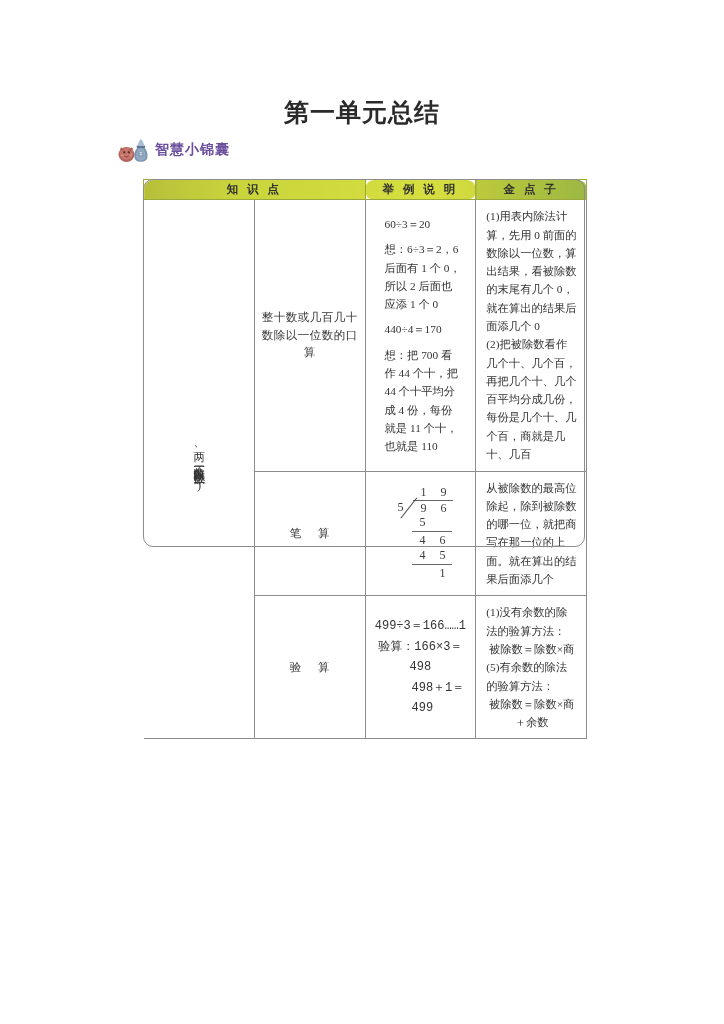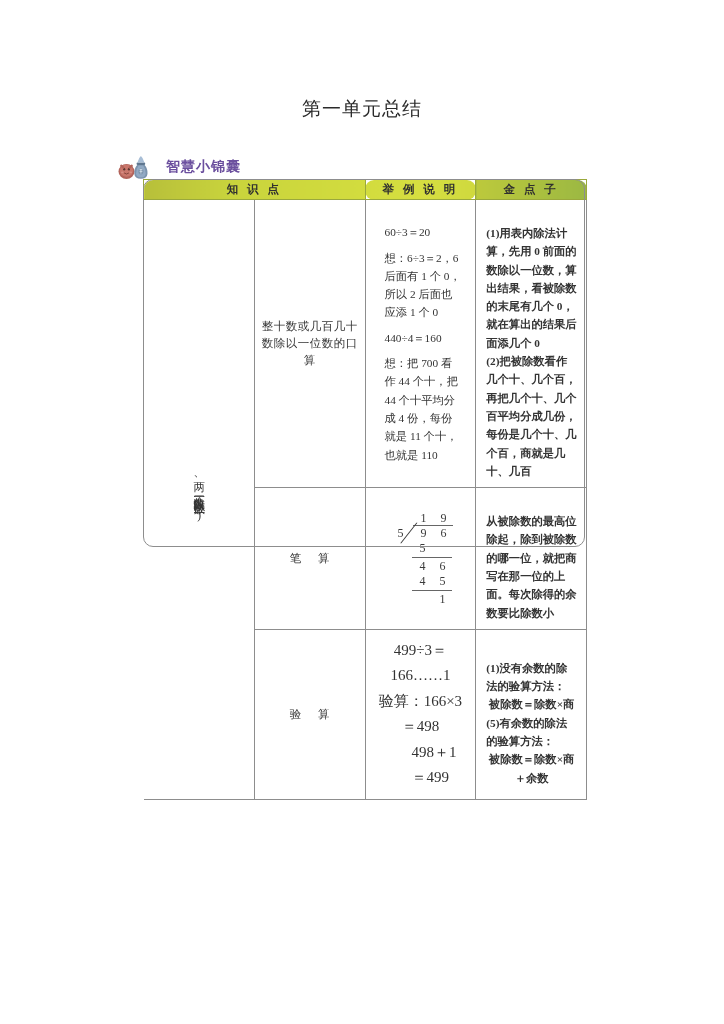--- a/index.html
+++ b/index.html
@@ -17,34 +17,34 @@
   }
 
   
   .page-title {
     position: absolute;
     top: 96px;
     left: 0;
     width: 724px;
     text-align: center;
     font-family: "DejaVu Sans", "Liberation Sans", sans-serif;
-    font-size: 19px;
-    font-weight: normal;
+    font-size: 25px;
+    font-weight: bold;
     letter-spacing: 1px;
     color: #2a2a2a;
   }
 
   
   .section-badge {
     position: absolute;
-    top: 152px;
+    top: 135px;
     left: 116px;
     display: flex;
     align-items: center;
-    gap: 14px;
+    gap: 3px;
   }
   .badge-icon {
     width: 36px;
     height: 30px;
     position: relative;
     flex: 0 0 auto;
   }
   .badge-label {
     font-family: "DejaVu Sans", "Liberation Sans", sans-serif;
     font-size: 14px;
@@ -144,41 +144,41 @@
     font-size: 11.5px;
     letter-spacing: 7px;
     text-indent: 7px;
     text-align: center;
     color: #333;
   }
 
   .cell-body {
     font-size: 11.3px;
     line-height: 1.62;
-    padding: 24px 9px 7px 10px;
-    color: #333;
-    font-weight: bold;
+    padding: 7px 9px 7px 10px;
+    color: #333;
   }
   .cell-body p { margin: 0; }
   .center-line { text-align: center; }
 
   .eg-lines {
     font-size: 11.3px;
     line-height: 1.62;
     padding: 8px 6px 8px 12px;
     color: #333;
   }
   .eg-lines p { margin: 7px; }
 
   .eg-center {
-    font-size: 15px;
+    font-size: 12px;
     line-height: 1.7;
     padding: 8px 6px;
     color: #333;
     text-align: center;
+    font-family: Liberation Mono, monospace;
   }
   .eg-center p { margin: 0; }
   .eg-center .ind { padding-left: 40px; text-align: left; }
 
   
   .division {
     padding: 9px 0 9px 0;
     display: flex;
     justify-content: center;
   }
@@ -263,21 +263,21 @@
         <td class="spine" rowspan="3">
           <span class="spine-text">两、三位数除以一位数(一)</span>
         </td>
         <td class="col-topic">
           <div class="topic-multi">整十数或几百几十数除以一位数的口算</div>
         </td>
         <td class="col-eg">
           <div class="eg-lines">
             <p>60÷3＝20</p>
             <p>想：6÷3＝2，6 后面有 1 个 0，所以 2 后面也应添 1 个 0</p>
-            <p>440÷4＝160</p>
+            <p>440÷4＝170</p>
             <p>想：把 700 看作 44 个十，把 44 个十平均分成 4 份，每份就是 11 个十，也就是 110</p>
           </div>
         </td>
         <td class="col-tip">
           <div class="cell-body">
             <p>(1)用表内除法计算，先用 0 前面的数除以一位数，算出结果，看被除数的末尾有几个 0，就在算出的结果后面添几个 0</p>
             <p>(2)把被除数看作几个十、几个百，再把几个十、几个百平均分成几份，每份是几个十、几个百，商就是几十、几百</p>
           </div>
         </td>
       </tr>
@@ -340,21 +340,21 @@
                 <div class="dv-digits">
                   <div class="dv-d"></div>
                   <div class="dv-d">1</div>
                 </div>
               </div>
             </div>
           </div>
         </td>
         <td class="col-tip">
           <div class="cell-body">
-            <p>从被除数的最高位除起，除到被除数的哪一位，就把商写在那一位的上面。每次除得的余数要比除数小</p>
+            <p>从被除数的最高位除起，除到被除数的哪一位，就把商写在那一位的上面。就在算出的结果后面添几个</p>
           </div>
         </td>
       </tr>
 
       <tr>
         <td class="col-topic">
           <div class="topic-spaced">验  算</div>
         </td>
         <td class="col-eg">
           <div class="eg-center">

